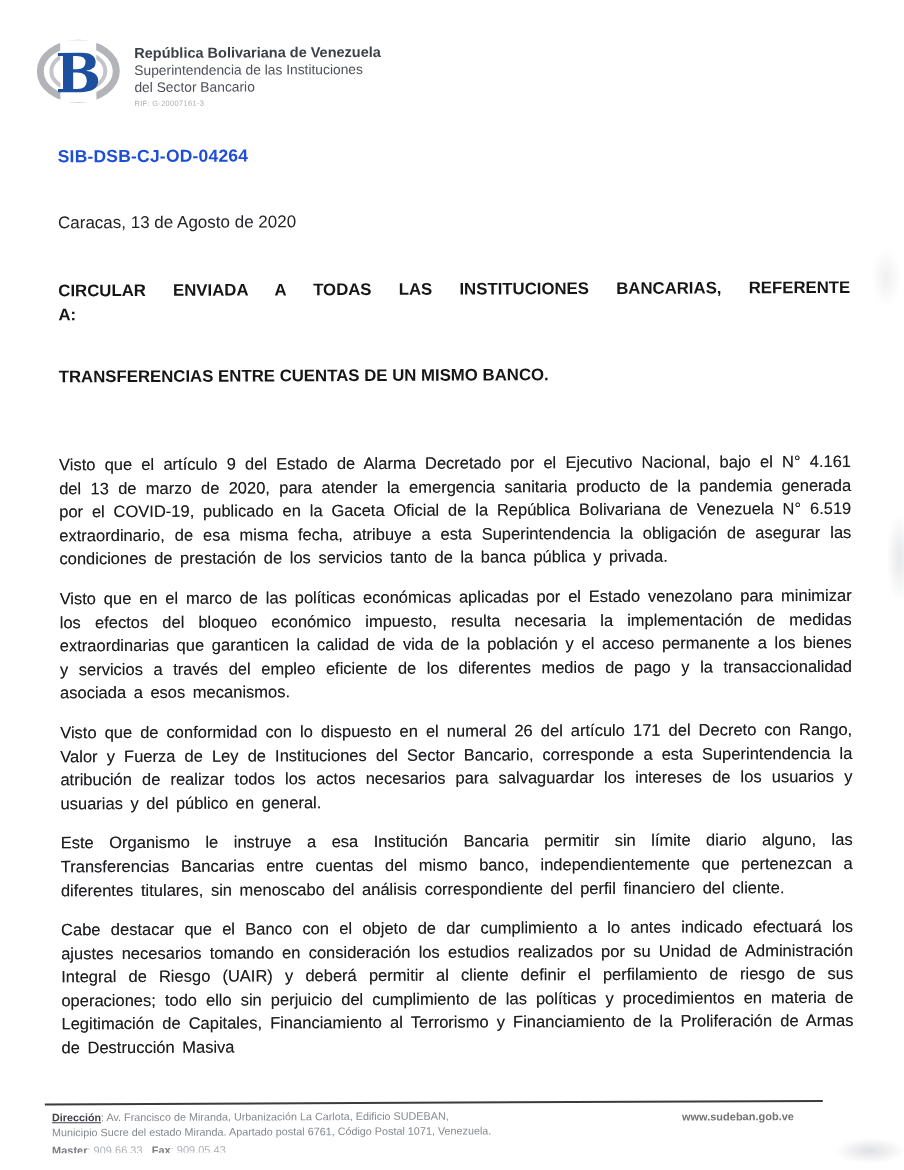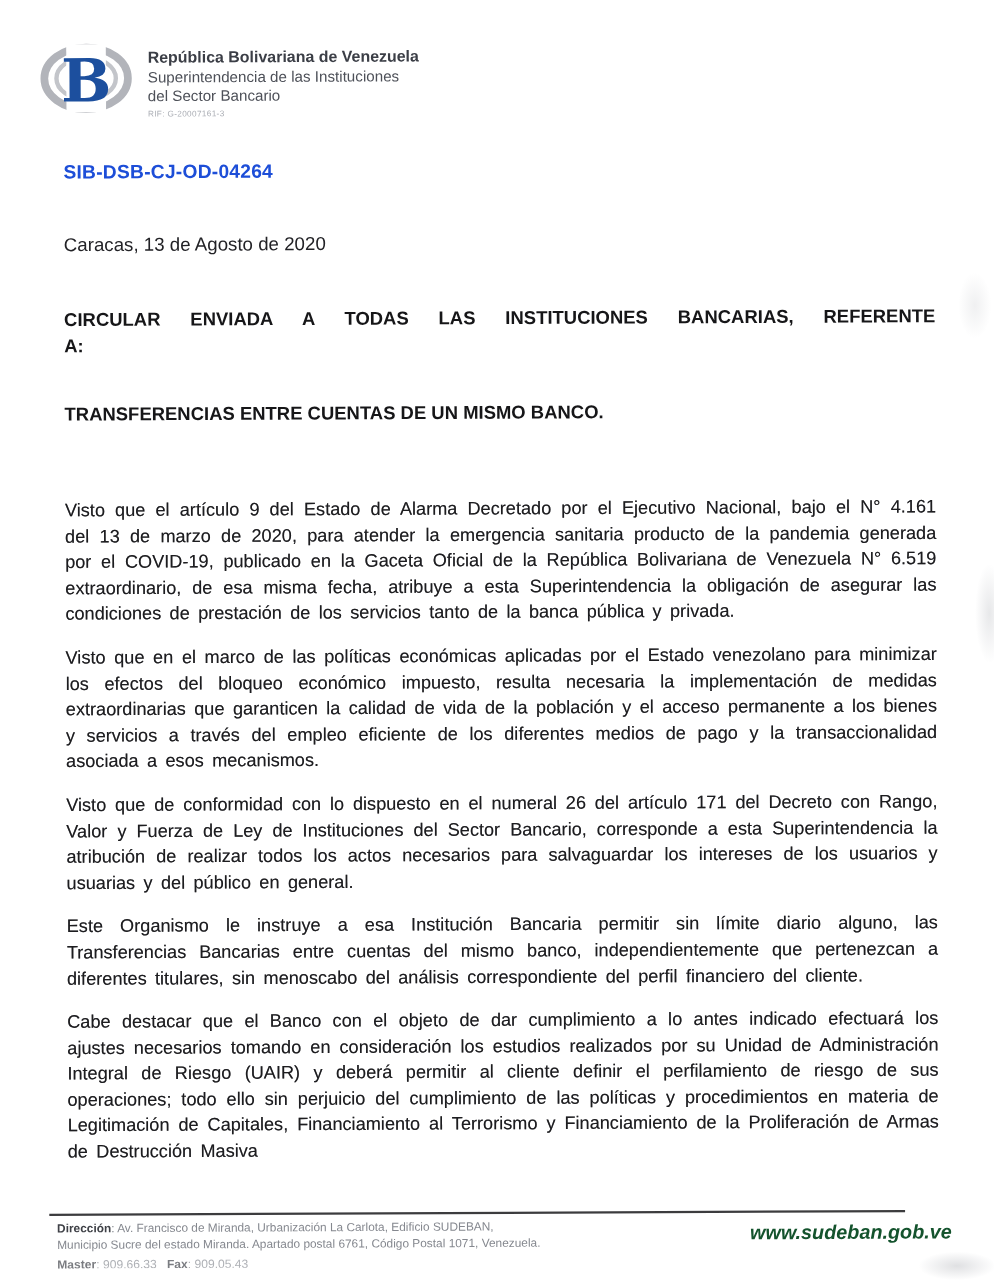--- a/index.html
+++ b/index.html
@@ -39,24 +39,24 @@
     font-size: 16.5px;
     line-height: 23.6px;
     text-align: justify;
     word-spacing: 3px;
     color: #1d1d20;
     text-shadow: 0 0 0.4px rgba(30,30,32,0.55);
   }
   
   .foot-rule { position: absolute; top: 1102px; left: 40px; width: 778px; height: 2px; background: #3c3c3e; }
   .foot-left { position: absolute; top: 1109px; left: 47px; width: 580px; font-size: 10.8px; line-height: 15px; color: #85888f; }
-  .foot-left b { color: #3f4147; }
+  .foot-left b { color: #3f4147; text-decoration: underline; }
   .foot-phone { position: absolute; top: 1143px; left: 47px; width: 400px; height: 9px; overflow: hidden; font-size: 11px; color: #9a9da3; opacity: 0.8; }
   .foot-phone b { color: #5a5c62; }
-  .foot-site { position: absolute; top: 1112px; left: 677px; font-size: 18px; font-weight: bold; color: #14532d; font-style: italic; }
+  .foot-site { position: absolute; top: 1112px; left: 677px; font-size: 11px; font-weight: bold; color: #737373; }
   
   .smudge { position: absolute; border-radius: 50%; pointer-events: none; }
   .smudge.a { top: 515px; right: -6px; width: 26px; height: 90px; background: radial-gradient(closest-side, rgba(160,163,170,0.25), rgba(160,163,170,0)); }
   .smudge.b { top: 1140px; left: 830px; width: 70px; height: 26px; background: radial-gradient(closest-side, rgba(150,153,160,0.30), rgba(150,153,160,0)); }
   .smudge.c { top: 250px; left: 870px; width: 30px; height: 60px; background: radial-gradient(closest-side, rgba(170,172,178,0.18), rgba(170,172,178,0)); }
 </style>
 </head>
 <body>
 
 <div class="page">

